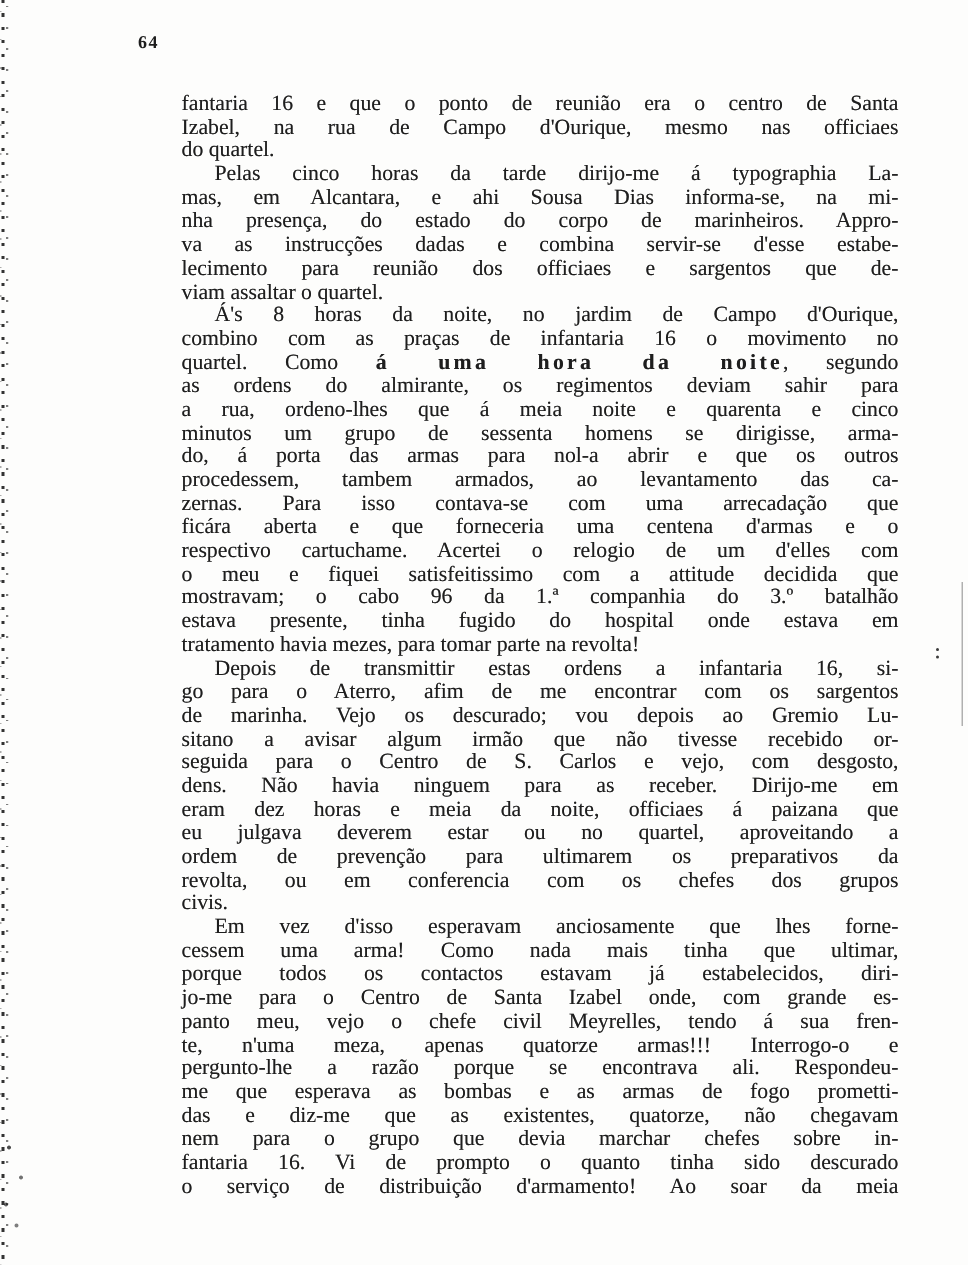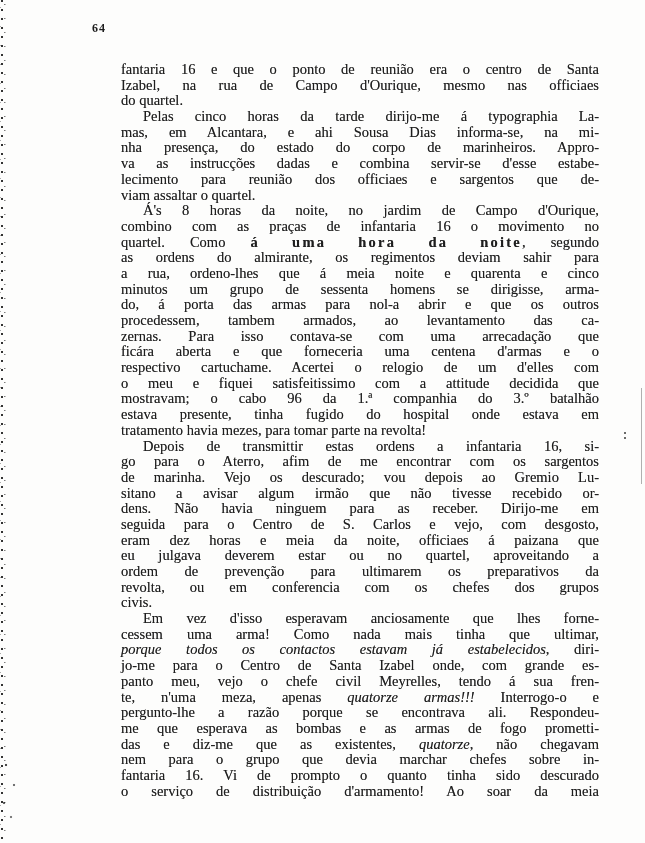--- a/index.html
+++ b/index.html
@@ -86,21 +86,21 @@
     text-align-last: justify;
     height: 15.7px;
   }
   .line.end {
     text-align-last: left;
   }
   .line.indent {
     text-indent: 22px;
   }
   .r-n { font-style: normal; }
-  .r-i { font-style: italic; }
+  .r-i { }
   .r-b {
     font-weight: bold;
     letter-spacing: 2.2px;
     word-spacing: 5px;
   }
 </style>
 </head>
 <body>
 
 <div class="page">
@@ -133,22 +133,22 @@
       <div class="line"><span class="r-n">ficára aberta e que forneceria uma centena d'armas e o</span></div>
       <div class="line"><span class="r-n">respectivo cartuchame. Acertei o relogio de um d'elles com</span></div>
       <div class="line"><span class="r-n">o meu e fiquei satisfeitissimo com a attitude decidida que</span></div>
       <div class="line"><span class="r-n">mostravam; o cabo 96 da 1.ª companhia do 3.º batalhão</span></div>
       <div class="line"><span class="r-n">estava presente, tinha fugido do hospital onde estava em</span></div>
       <div class="line end"><span class="r-n">tratamento havia mezes, para tomar parte na revolta!</span></div>
       <div class="line indent"><span class="r-n">Depois de transmittir estas ordens a infantaria 16, si-</span></div>
       <div class="line"><span class="r-n">go para o Aterro, afim de me encontrar com os sargentos</span></div>
       <div class="line"><span class="r-n">de marinha. Vejo os descurado; vou depois ao Gremio Lu-</span></div>
       <div class="line"><span class="r-n">sitano a avisar algum irmão que não tivesse recebido or-</span></div>
+      <div class="line"><span class="r-n">seguida para o Centro de S. Carlos e vejo, com desgosto,</span></div>
       <div class="line"><span class="r-n">dens. Não havia ninguem para as receber. Dirijo-me em</span></div>
-      <div class="line"><span class="r-n">seguida para o Centro de S. Carlos e vejo, com desgosto,</span></div>
       <div class="line"><span class="r-n">eram dez horas e meia da noite, officiaes á paizana que</span></div>
       <div class="line"><span class="r-n">eu julgava deverem estar ou no quartel, aproveitando a</span></div>
       <div class="line"><span class="r-n">ordem de prevenção para ultimarem os preparativos da</span></div>
       <div class="line"><span class="r-n">revolta, ou em conferencia com os chefes dos grupos</span></div>
       <div class="line end"><span class="r-n">civis.</span></div>
       <div class="line indent"><span class="r-n">Em vez d'isso esperavam anciosamente que lhes forne-</span></div>
       <div class="line"><span class="r-n">cessem uma arma! Como nada mais tinha que ultimar,</span></div>
       <div class="line"><span class="r-i">porque todos os contactos estavam já estabelecidos</span><span class="r-n">, diri-</span></div>
       <div class="line"><span class="r-n">jo-me para o Centro de Santa Izabel onde, com grande es-</span></div>
       <div class="line"><span class="r-n">panto meu, vejo o chefe civil Meyrelles, tendo á sua fren-</span></div>

